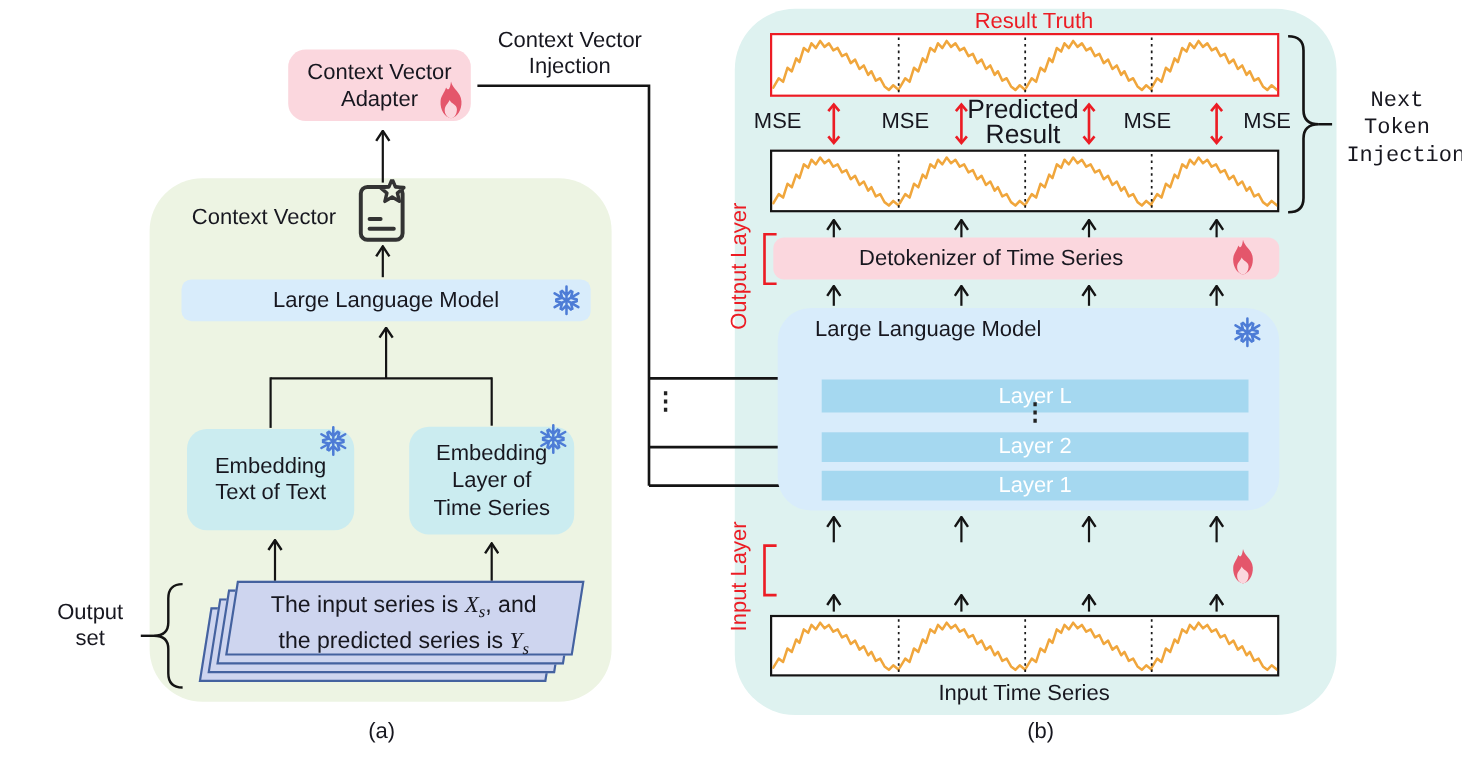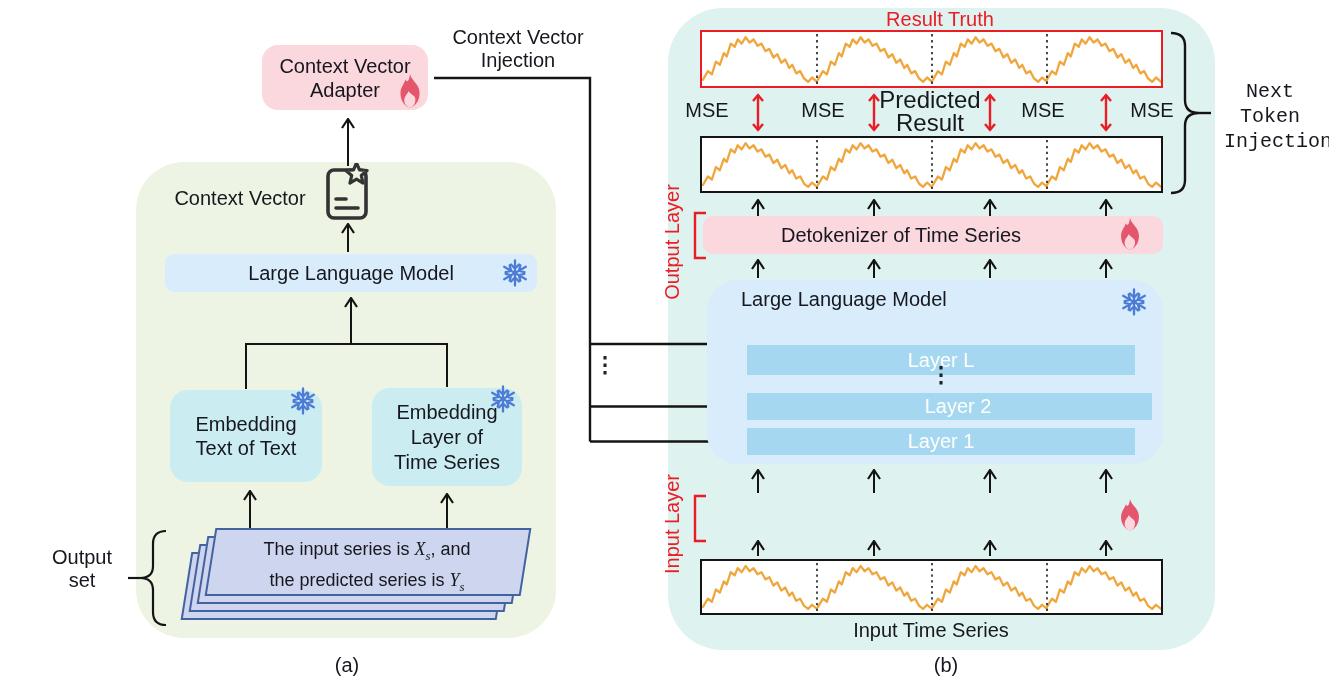--- a/index.html
+++ b/index.html
@@ -173,21 +173,21 @@
     <span>Time Series</span>
   </div>
   <svg class="snow" style="left:488px;top:384px;">
       <use href="#sym-snow"></use>
     </svg>
 
   <div class="card" style="left:186px;top:552px;"></div>
   <div class="card" style="left:194px;top:544px;"></div>
   <div class="card" style="left:202px;top:536px;"></div>
   <div class="card" style="left:210px;top:528px;"></div>
-  <div class="lbl" style="left:222px;top:537px;width:290px;font-size:18px;line-height:25px;">
+  <div class="lbl" style="left:222px;top:537px;width:290px;font-size:21px;line-height:25px;">
     <div><span>The input series is </span><span class="var">X</span><sub class="var">s</sub><span>, and</span></div>
     <div><span>the predicted series is </span><span class="var">Y</span><sub class="var">s</sub></div>
   </div>
 
   <div class="lbl" style="left:38px;top:546px;width:88px;">
     <div>Output</div>
     <div>set</div>
   </div>
 
   <div class="lbl" style="left:302px;top:654px;width:90px;">(a)</div>
@@ -253,21 +253,21 @@
       <use href="#sym-flame"></use>
     </svg>
 
   <div class="abs" style="left:707px;top:280px;width:456px;height:184px;background:#d8ecfb;border-radius:30px;">
     <div class="abs" style="left:34px;top:8px;font-size:20px;">Large Language Model</div>
     <svg class="snow" style="right:14px;top:7px;left:auto;">
         <use href="#sym-snow"></use>
       </svg>
     <div class="layerbar" style="top:49px;height:30px;margin-top:16px;">Layer L</div>
     <div class="dots" style="left:222px;top:82px;width:24px;">⋮</div>
-    <div class="layerbar" style="top:113px;height:27px;padding-left:17px;">Layer 2</div>
+    <div class="layerbar" style="top:113px;height:27px;">Layer 2</div>
     <div class="layerbar" style="top:148px;height:27px;">Layer 1</div>
   </div>
 
   <div class="abs rot red" style="left:616px;top:514px;width:112px;height:20px;">Input Layer</div>
 
   <svg class="flame" style="left:1115px;top:497px;width:30px;height:36px;">
       <use href="#sym-flame"></use>
     </svg>
 
   <div class="wavebox" style="left:700px;top:559px;width:463px;height:56px;border:2.5px solid #141414;">

